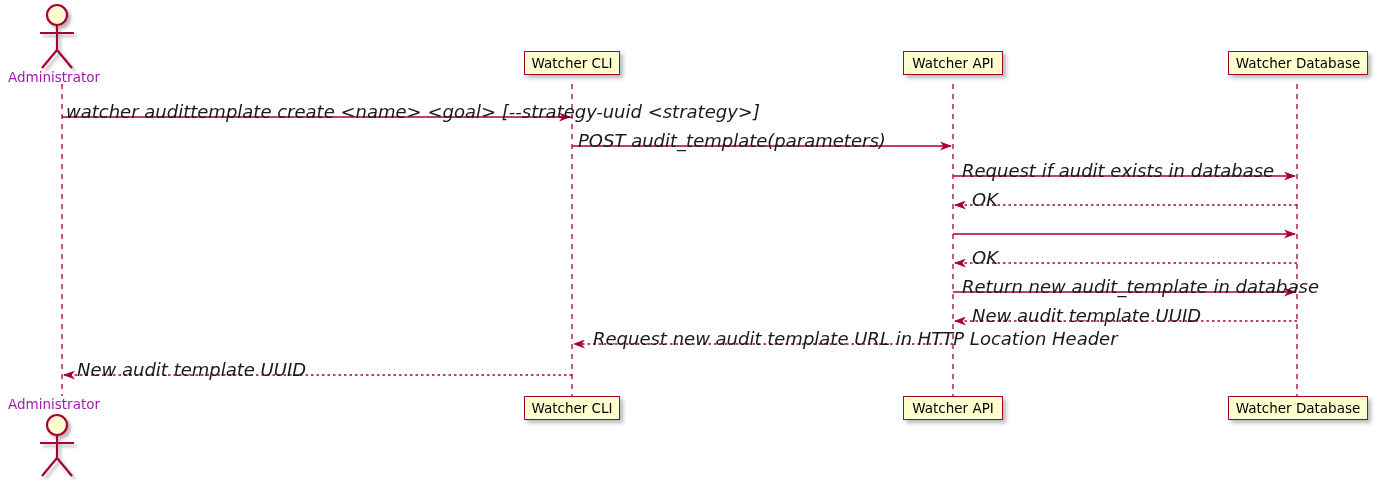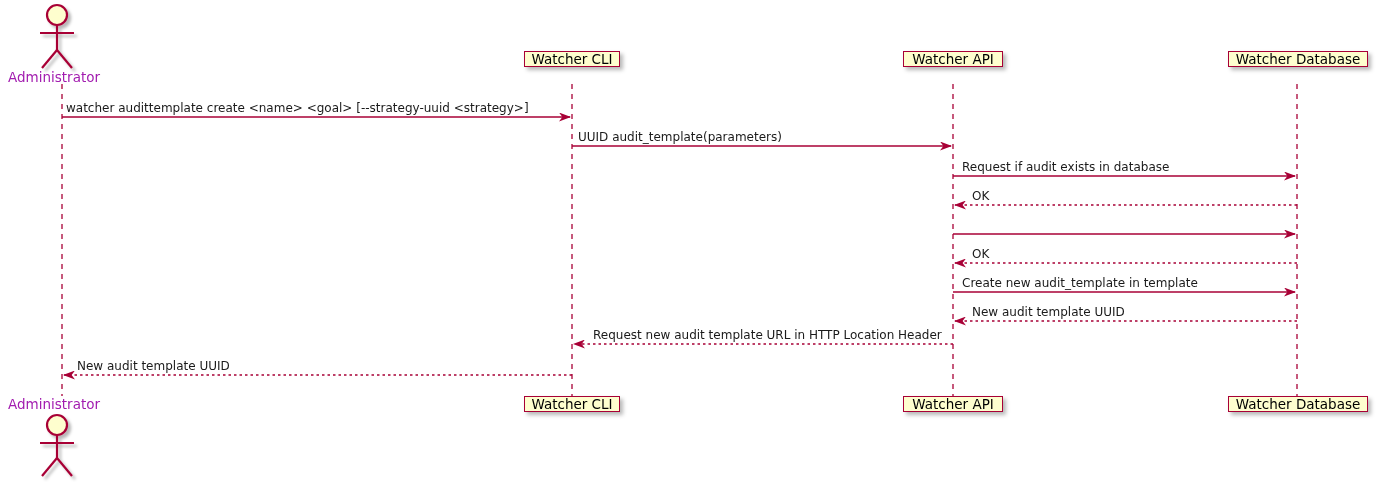--- a/index.html
+++ b/index.html
@@ -30,35 +30,36 @@
     background: #FEFECE;
     border: 1.5px solid #A80036;
     box-shadow: 3px 3px 4px rgba(0,0,0,0.28);
     display: flex;
     align-items: center;
     justify-content: center;
     color: #000000;
     font-size: 13.5px;
     font-family: "DejaVu Sans", sans-serif;
     white-space: nowrap;
-    height: 16px;
+    height: 24px;
   }
   .actor-label {
     position: absolute;
     color: #a21caf;
     font-size: 13.5px;
     font-family: "DejaVu Sans", sans-serif;
     white-space: nowrap;
   }
   .msg-label {
     position: absolute;
     color: #1A1A1A;
-    font-size: 12px;
+    font-size: 18px;
     font-family: "DejaVu Sans", sans-serif;
     white-space: nowrap;
+    font-style: italic;
   }
 </style>
 </head>
 <body>
 
 <div id="diagram">
 
   <svg class="layer" viewBox="0 0 1379 483" xmlns="http://www.w3.org/2000/svg">
     <defs>
       <marker id="arrow-right" markerWidth="12" markerHeight="9" refX="11" refY="4.5" orient="auto" markerUnits="userSpaceOnUse">
@@ -126,22 +127,22 @@
     <span>Watcher API</span>
   </div>
   <div class="participant-box" style="left:1228px; top:396px; width:140px;">
     <span>Watcher Database</span>
   </div>
 
   <div class="actor-label" style="left:8px; top:69px;">Administrator</div>
   <div class="actor-label" style="left:8px; top:396px;">Administrator</div>
 
   <div class="msg-label" style="left:66px; top:101px;">watcher audittemplate create &lt;name&gt; &lt;goal&gt; [--strategy-uuid &lt;strategy&gt;]</div>
-  <div class="msg-label" style="left:578px; top:130px;">UUID audit_template(parameters)</div>
+  <div class="msg-label" style="left:578px; top:130px;">POST audit_template(parameters)</div>
   <div class="msg-label" style="left:962px; top:160px;">Request if audit exists in database</div>
   <div class="msg-label" style="left:972px; top:189px;">OK</div>
   <div class="msg-label" style="left:972px; top:247px;">OK</div>
-  <div class="msg-label" style="left:962px; top:276px;">Create new audit_template in template</div>
+  <div class="msg-label" style="left:962px; top:276px;">Return new audit_template in database</div>
   <div class="msg-label" style="left:972px; top:305px;">New audit template UUID</div>
   <div class="msg-label" style="left:593px; top:328px;">Request new audit template URL in HTTP Location Header</div>
   <div class="msg-label" style="left:77px; top:359px;">New audit template UUID</div>
 
 </div>
 
 </body></html>

